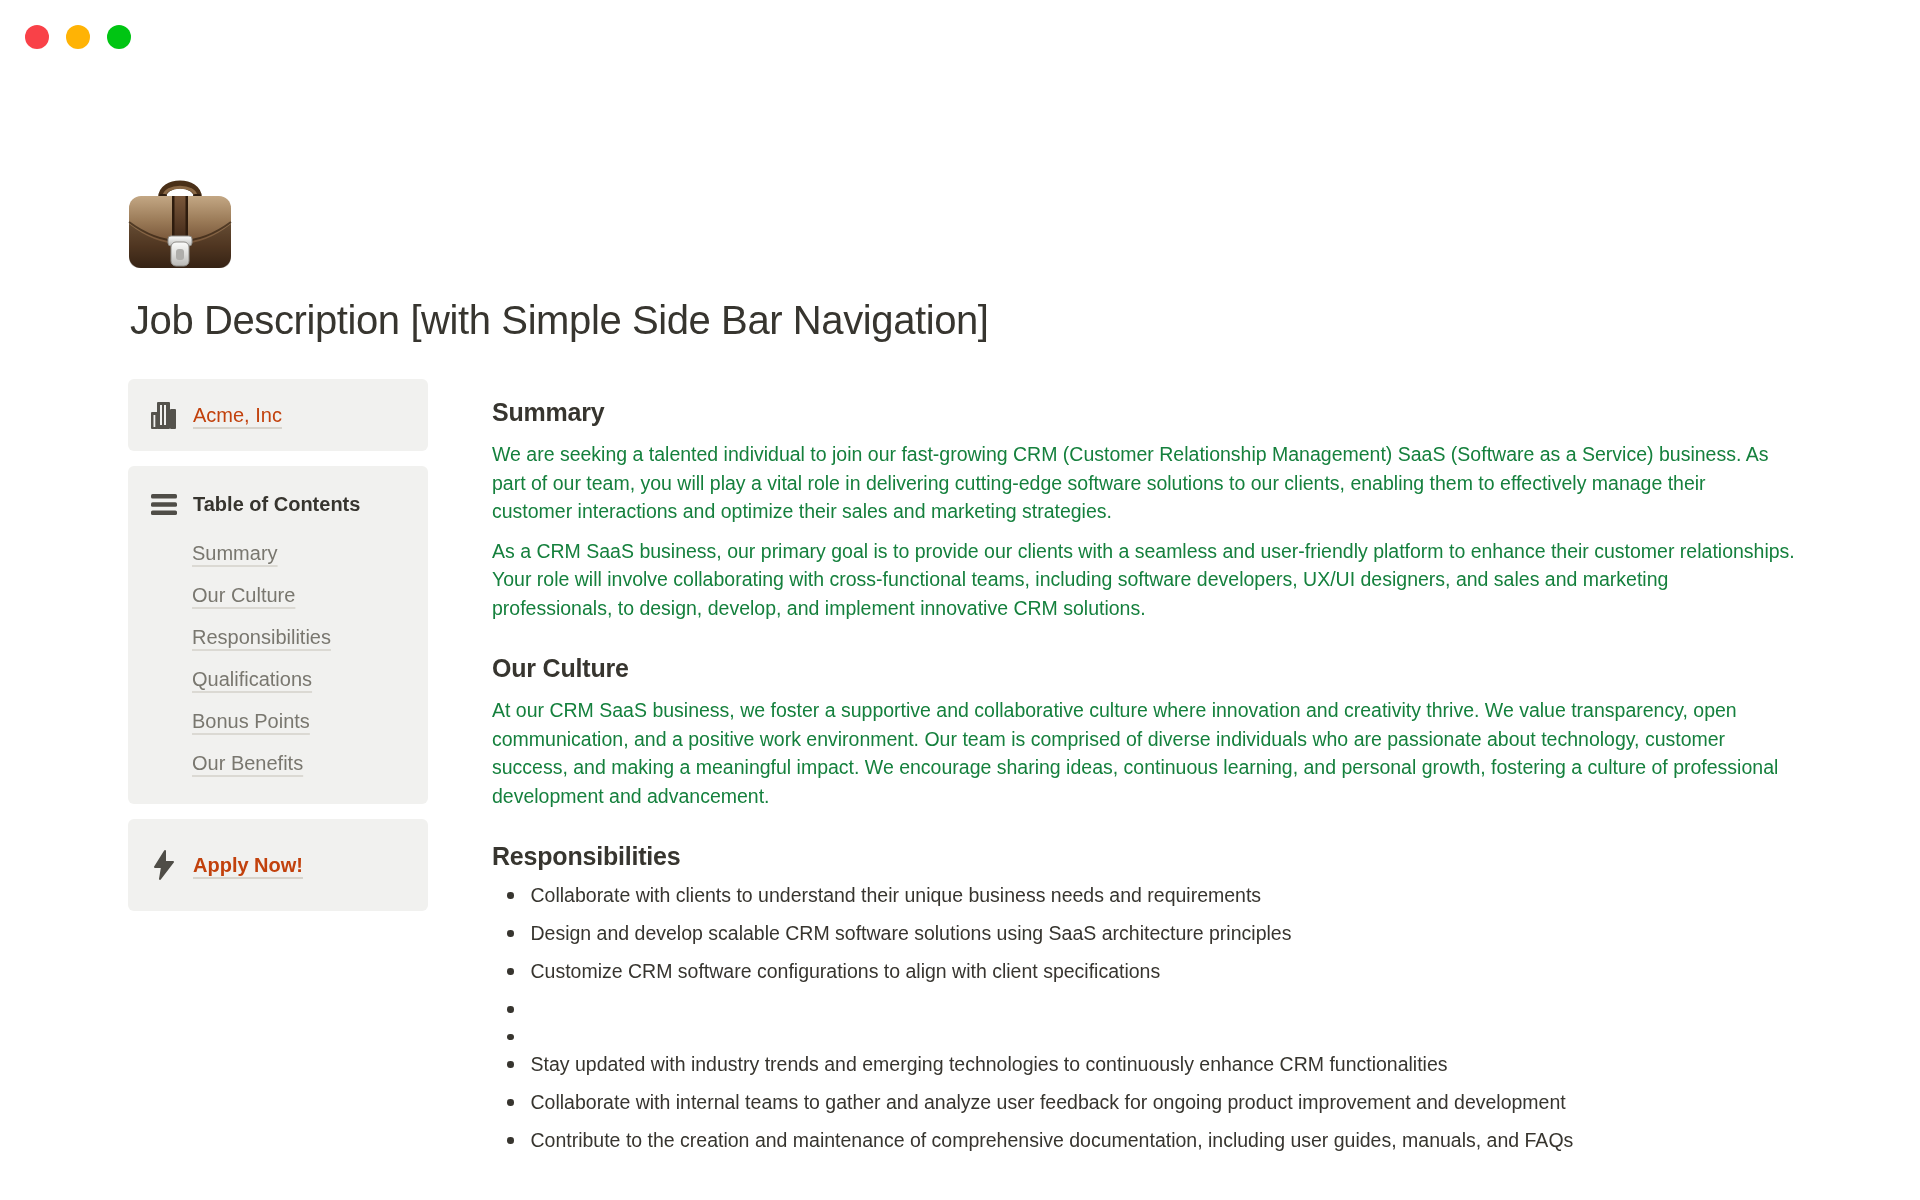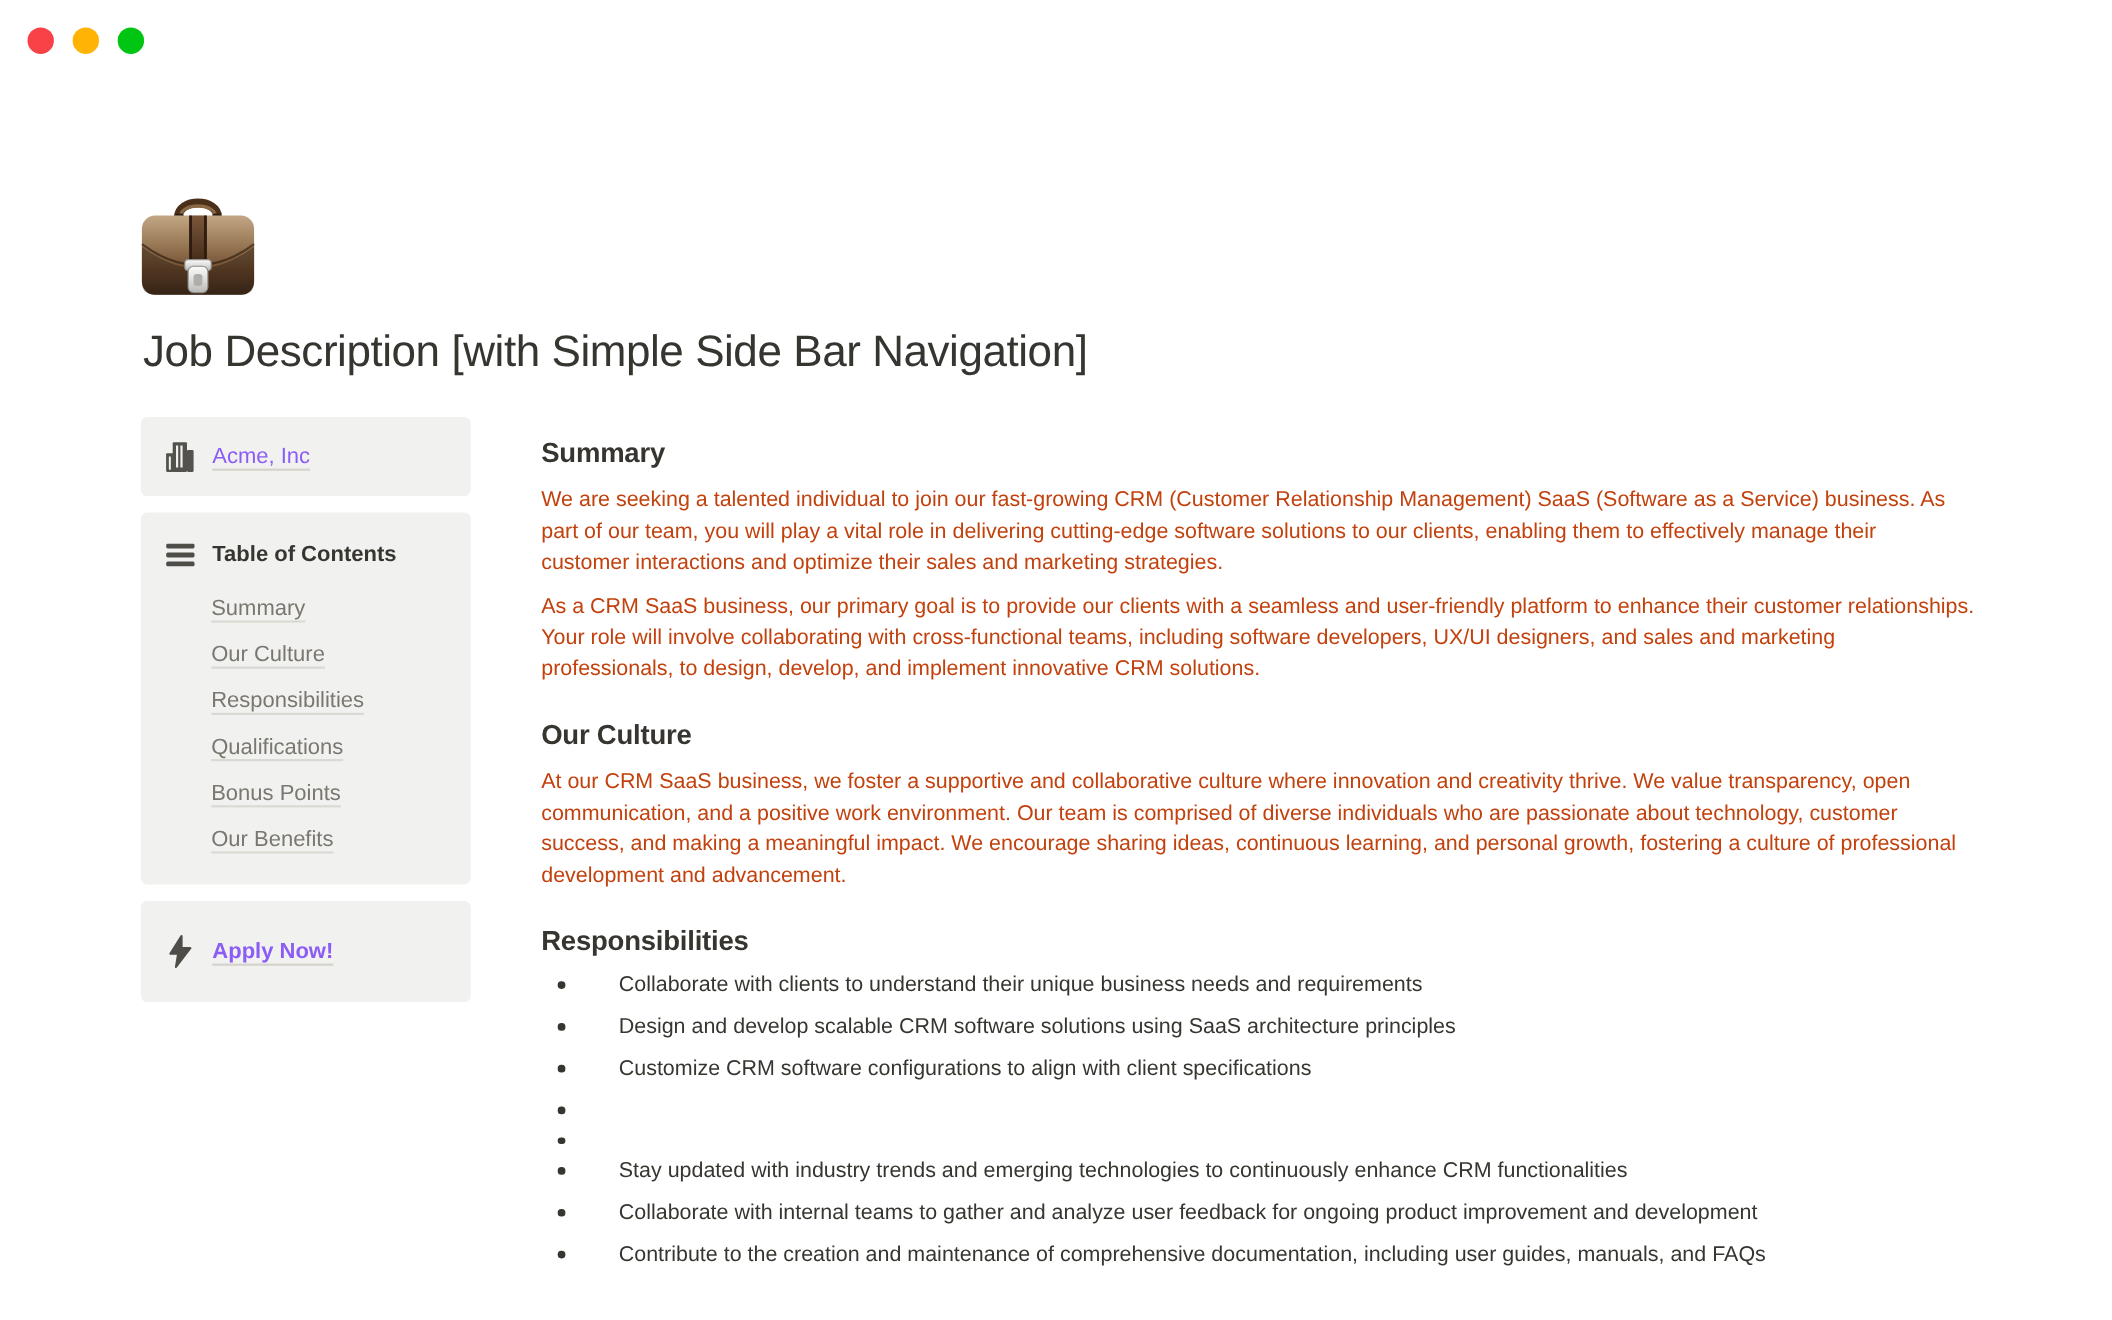--- a/index.html
+++ b/index.html
@@ -25,21 +25,21 @@
   .sidebar { position: absolute; left: 128px; top: 379px; width: 300px; }
   .block { background: #F1F1EF; border-radius: 6px; }
   .block + .block { margin-top: 15px; }
   .row { display: flex; align-items: center; gap: 16px; padding-left: 22px; }
 
   .company-block { height: 72px; display: flex; align-items: center; }
   .company-block .row { width: 100%; }
   .icon-box { width: 27px; display: flex; justify-content: center; flex: none; }
 
   .side-label {
-    font-size: 20px; color: #8b5cf6; text-decoration: underline;
+    font-size: 20px; color: #c2410c; text-decoration: underline;
     text-decoration-color: #D6D3CC; text-decoration-thickness: 1.5px; text-underline-offset: 5px;
     cursor: pointer; white-space: nowrap;
   }
   .bold { font-weight: 700; }
 
   .toc-block { padding: 24px 16px 12px 0; }
   .toc-header { height: 28px; }
   .toc-title { font-size: 20px; font-weight: 700; color: #37352F; white-space: nowrap; }
   .toc-links { margin: 22px 0 0 64px; }
   .toc-links .link-row { margin-bottom: 14px; line-height: 26px; }
@@ -49,23 +49,23 @@
     cursor: pointer; white-space: nowrap;
   }
 
   .apply-block { height: 92px; display: flex; align-items: center; }
   .apply-block .row { width: 100%; }
 
   
   .main { position: absolute; left: 492px; top: 396px; width: 1400px; }
   .main h3 { font-size: 25px; font-weight: 700; line-height: 32px; letter-spacing: -0.2px; margin: 30px 0 12px 0; color: #37352F; }
   .main h3:first-child { margin-top: 0; }
-  .para { font-size: 19.5px; line-height: 28.5px; color: #c2410c; white-space: pre; margin: 0 0 11px 0; }
+  .para { font-size: 19.5px; line-height: 28.5px; color: #15803d; white-space: pre; margin: 0 0 11px 0; }
   .bullets { margin-top: -8px; }
-  .bullet { display: flex; align-items: flex-start; padding: 5px 0; gap: 32px; }
+  .bullet { display: flex; align-items: flex-start; padding: 5px 0; }
   .bullet .disc { flex: none; width: 6.5px; height: 6.5px; border-radius: 50%; background: #37352F; margin: 11px 17px 0 15px; }
   .bullet .btext { font-size: 19.5px; line-height: 28px; white-space: pre; color: #37352F; }
 
   svg { display: block; }
 </style>
 </head>
 <body>
 
 <div class="traffic">
   <button class="light red"></button>

